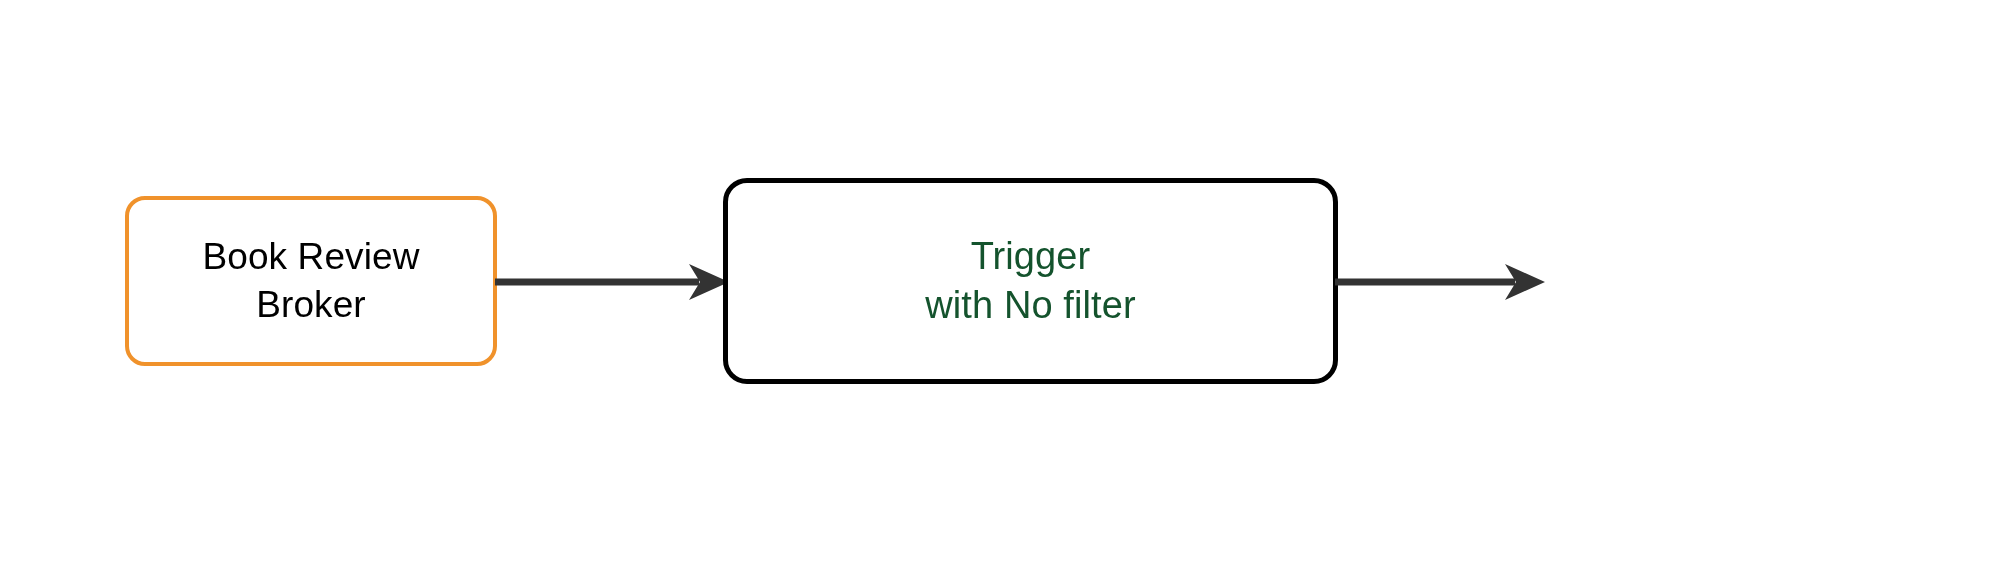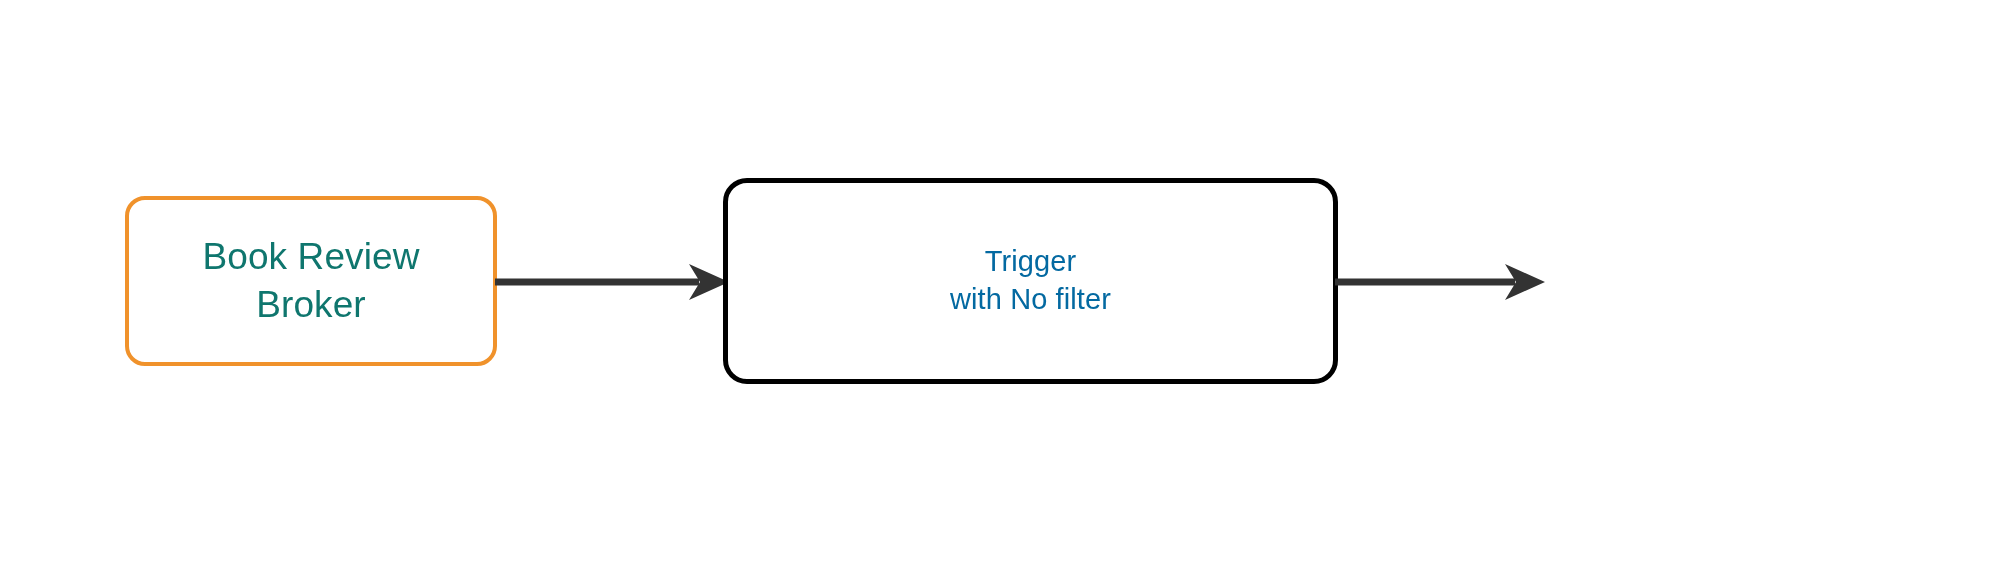--- a/index.html
+++ b/index.html
@@ -40,36 +40,36 @@
   
   #node-source {
     left: 125px;
     top: 196px;
     width: 372px;
     height: 170px;
     border: 4px solid #f0922b;
     border-radius: 20px;
   }
   #node-source .node-label {
-    color: #0f766e;
+    color: #000000;
     font-size: 37px;
   }
 
   
   #node-trigger {
     left: 723px;
     top: 178px;
     width: 615px;
     height: 206px;
     border: 5px solid #000000;
     border-radius: 24px;
   }
   #node-trigger .node-label {
-    color: #0369a1;
-    font-size: 29px;
+    color: #14532d;
+    font-size: 38px;
   }
 
   
   #node-sink {
     left: 1540px;
     top: 208px;
     width: 290px;
     height: 148px;
     border: 5px solid #1270cc;
     border-radius: 16px;

